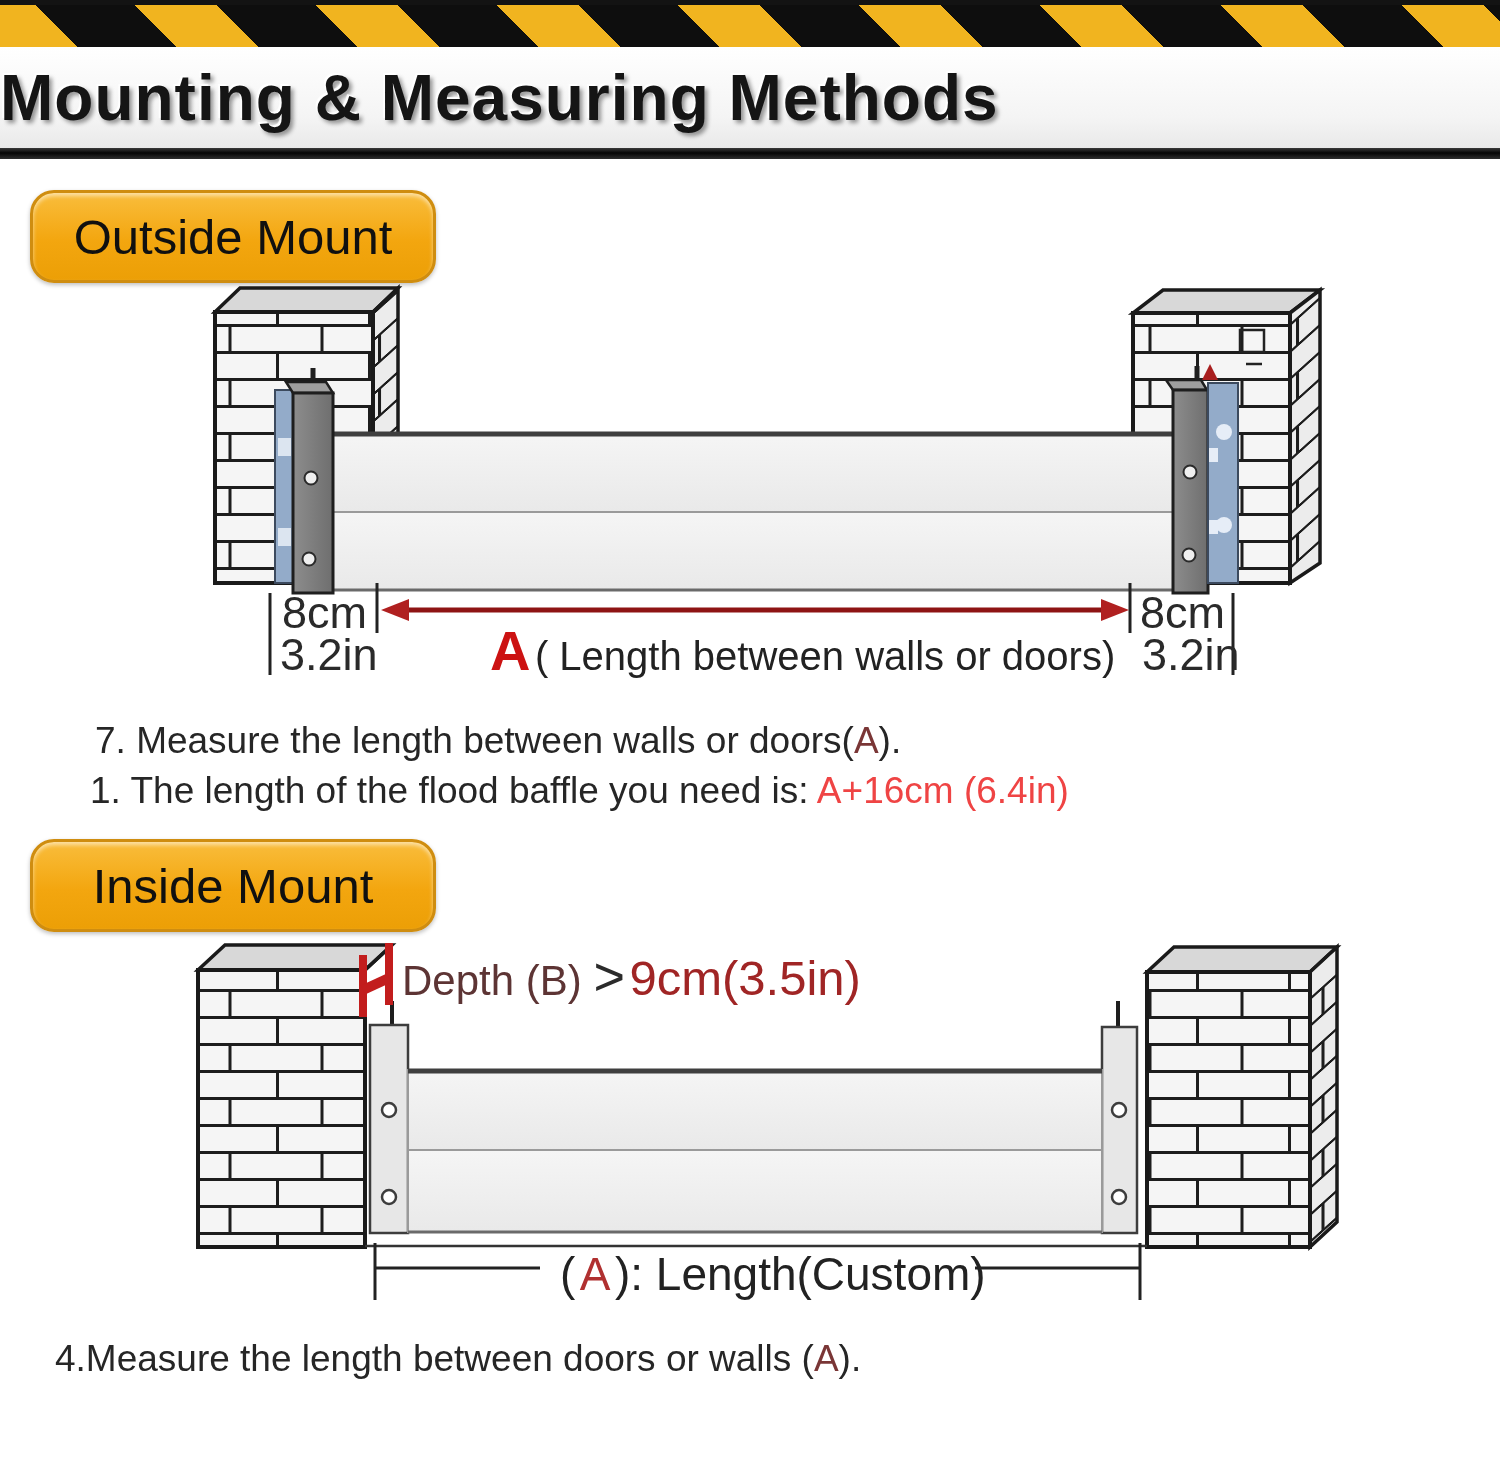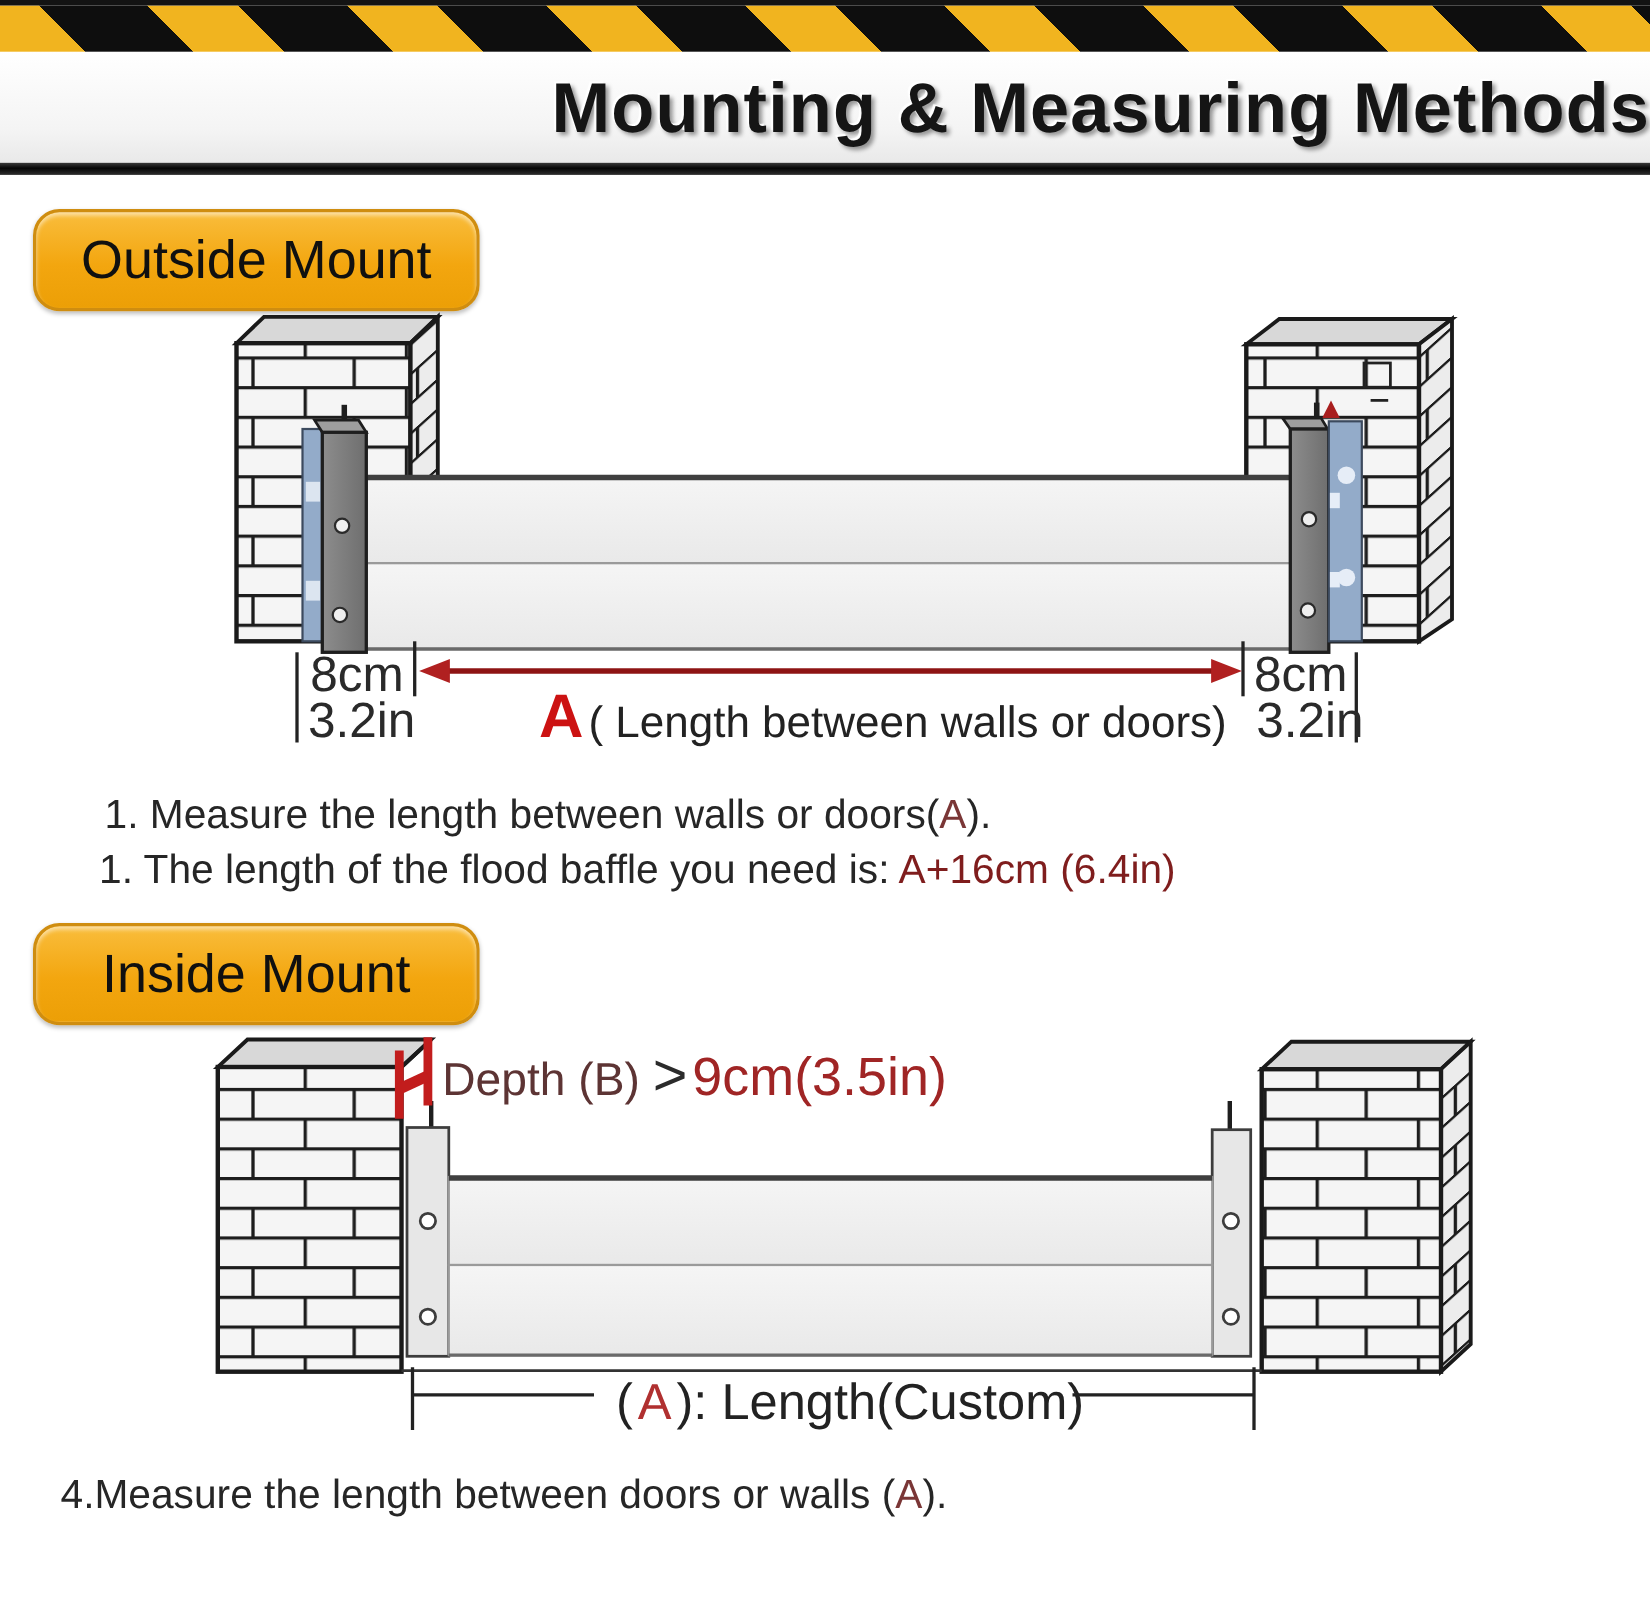--- a/index.html
+++ b/index.html
@@ -9,21 +9,21 @@
   }
   
   .tape{
     position:absolute;left:0;top:0;width:100%;height:47px;
     border-top:5px solid #131313;
     background:repeating-linear-gradient(45deg,#f1b41f 0 58px,#0e0e0e 58px 128px);
   }
   .title-band{
     position:absolute;left:0;top:47px;width:100%;height:101px;
     background:linear-gradient(180deg,#ffffff 0%,#f4f4f4 70%,#e9e9e9 100%);
-    display:flex;align-items:center;justify-content:flex-end;
+    display:flex;align-items:center;justify-content:flex-start;
   }
   .page-title{
     font-size:64px;font-weight:bold;color:#151515;letter-spacing:1px;
     text-shadow:-2px -2px 1px rgba(255,255,255,.95), 3px 3px 4px rgba(0,0,0,.4);
   }
   .dark-band{
     position:absolute;left:0;top:148px;width:100%;height:11px;
     background:linear-gradient(180deg,#3a3a3a,#050505 45%,#2e2e2e);
   }
   
@@ -34,21 +34,21 @@
     box-shadow:inset 0 3px 4px rgba(255,255,255,.55), 0 2px 4px rgba(0,0,0,.25);
     display:flex;align-items:center;justify-content:center;
     font-size:49px;color:#101010;
   }
   #badge-outside{top:190px;}
   #badge-inside{top:839px;}
   
   .instr{
     position:absolute;font-size:37px;color:#262626;white-space:nowrap;
   }
-  .red{color:#7f1d1d;}
+  .red{color:#ef4444;}
   .maroon{color:#7a3636;}
   svg{position:absolute;left:0;}
   svg text{font-family:"Liberation Sans",sans-serif;}
 </style>
 </head>
 <body>
 
 <div id="stage">
 
   <div class="tape"></div>
@@ -151,21 +151,21 @@
       <text x="1142" y="400" font-size="45" fill="#2a2a2a">3.2in</text>
 
       <text x="490" y="400">
         <tspan font-size="56" font-weight="bold" fill="#cc1212">A</tspan>
         <tspan font-size="40" fill="#222222">( Length between walls or doors)</tspan>
       </text>
     </g>
   </svg>
 
   <div class="instr" style="left:95px;top:720px">
-    <span>1. Measure the length between walls or doors(</span><span class="maroon">A</span><span>).</span>
+    <span>7. Measure the length between walls or doors(</span><span class="maroon">A</span><span>).</span>
   </div>
   <div class="instr" style="left:90px;top:770px">
     <span>1. The length of the flood baffle you need is: </span><span class="red">A+16cm (6.4in)</span>
   </div>
 
   <svg width="1500" height="380" viewBox="0 0 1500 380" style="top:935px">
     <defs>
       <pattern id="brick2" width="92" height="54" patternUnits="userSpaceOnUse">
         <rect width="92" height="54" fill="#f5f5f5"></rect>
         <path d="M0 1.5H92 M0 28.5H92" stroke="#1d1d1d" stroke-width="3"></path>

